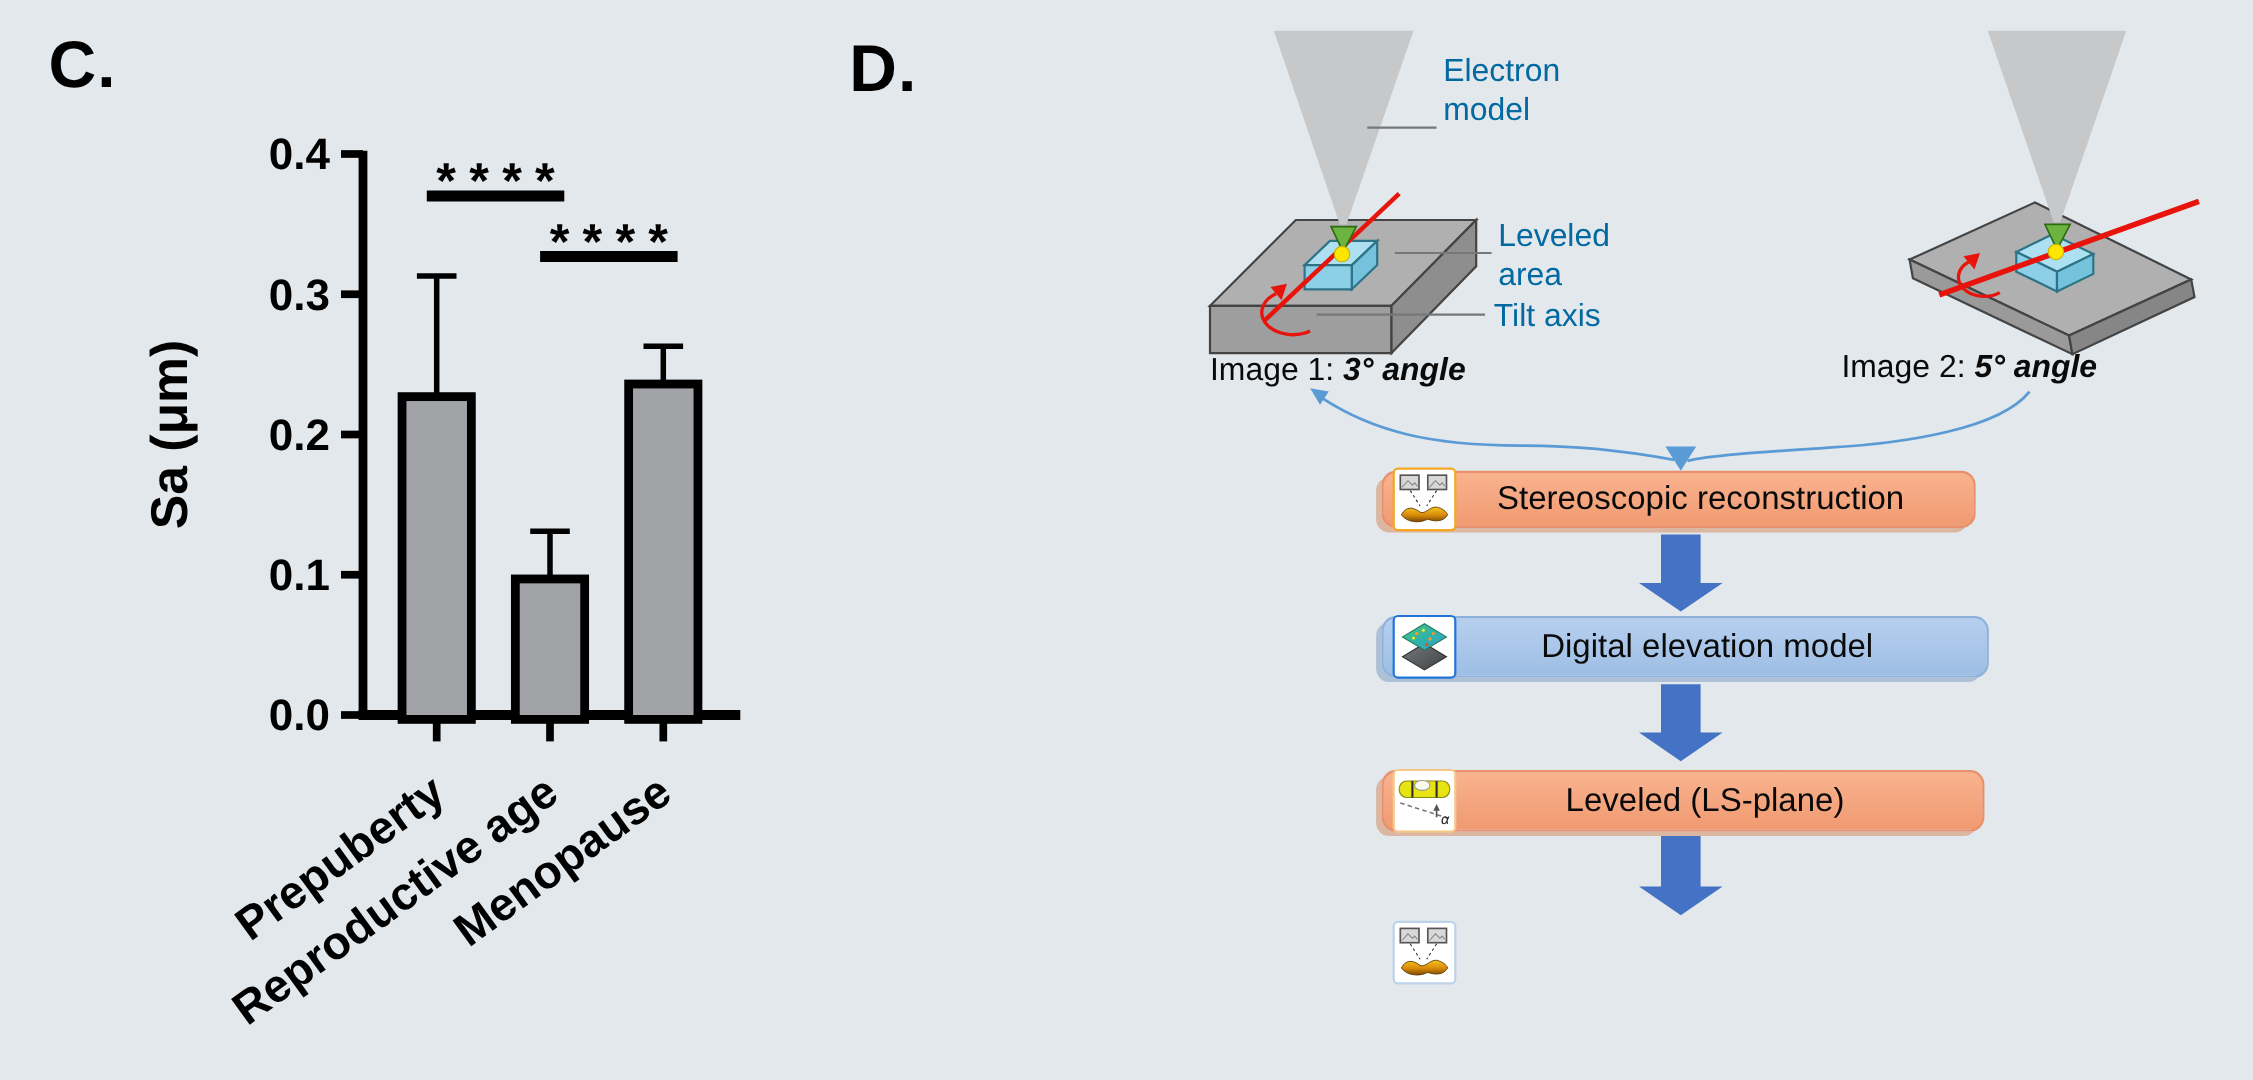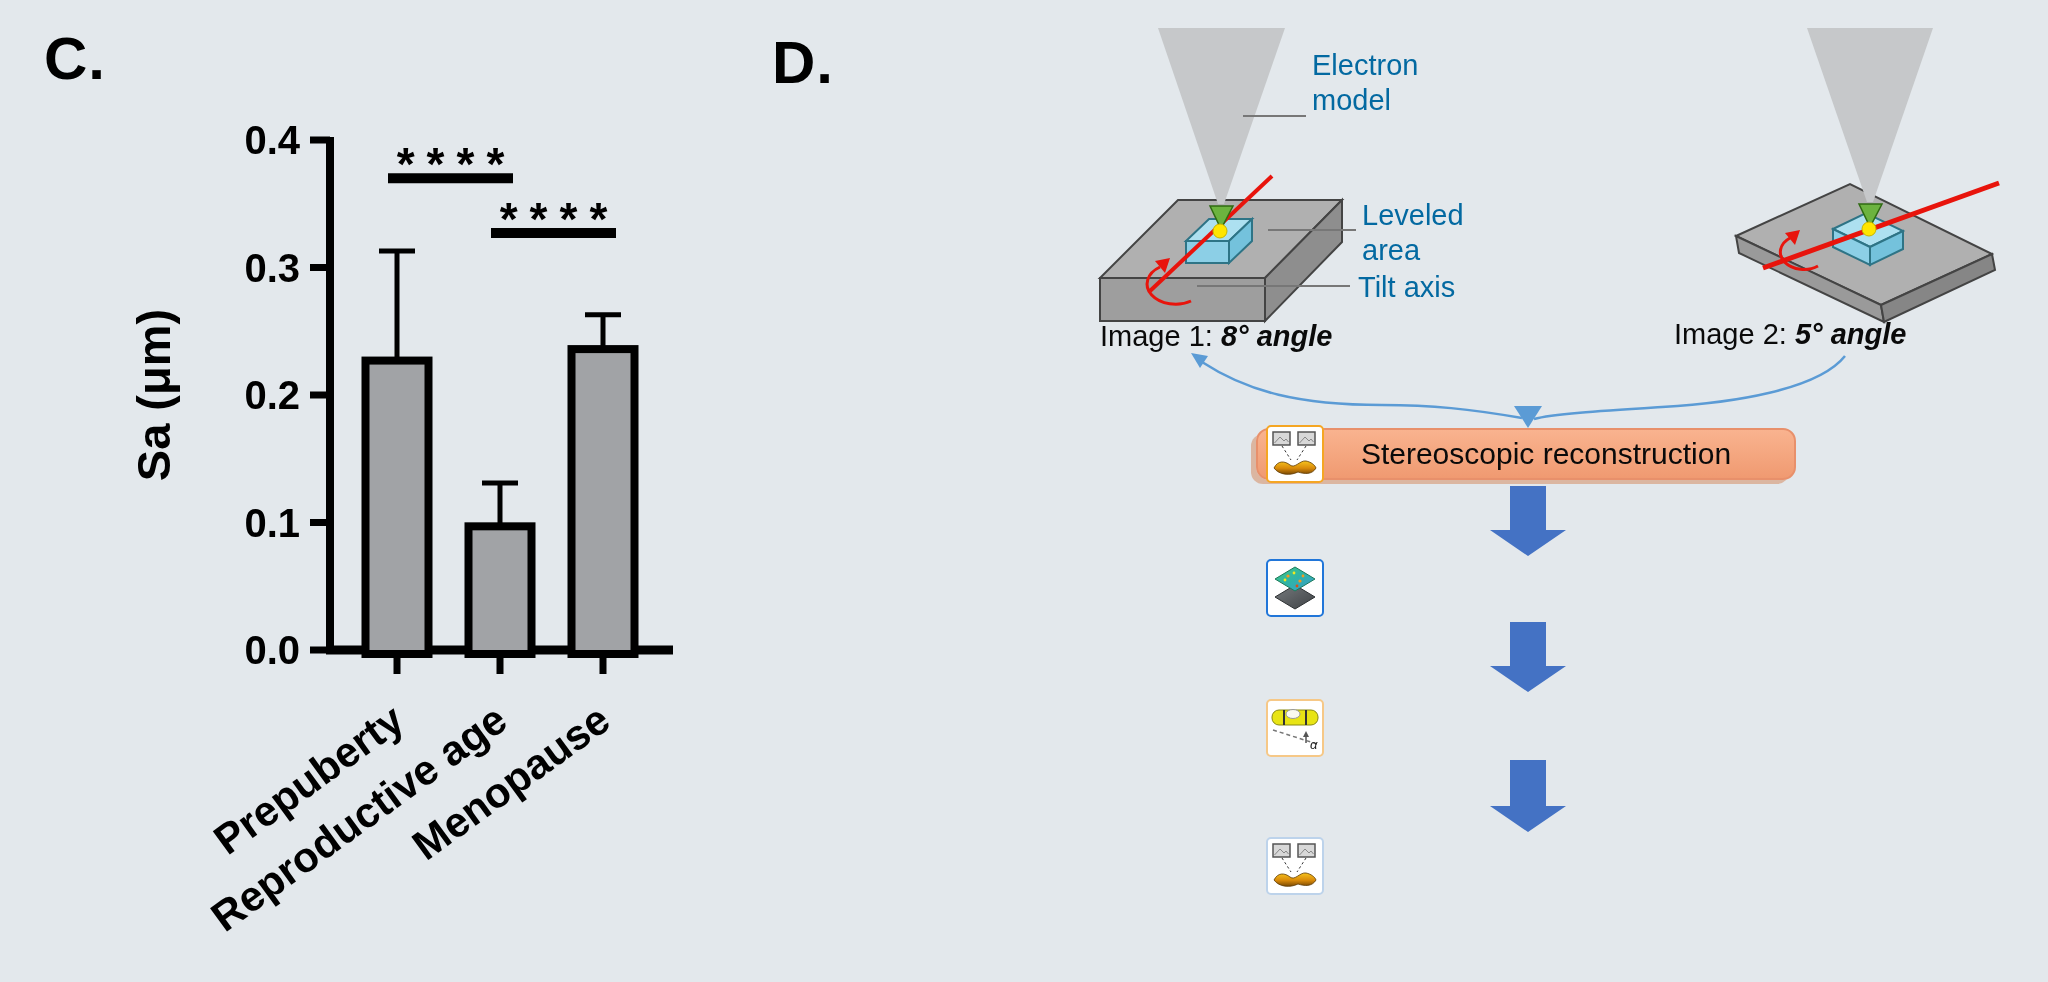--- a/index.html
+++ b/index.html
@@ -153,28 +153,34 @@
   </div>
 
   <div class="dlabel" style="left:1362px; top:198px;">
     <div>Leveled</div>
     <div>area</div>
   </div>
 
   <div class="dlabel" style="left:1358px; top:270px;">Tilt axis</div>
 
   <div class="caption" style="left:1100px; top:320px;">
-    <span>Image 1: </span><span class="angle">8° angle</span>
+    <span>Image 1: </span><span class="angle">3° angle</span>
   </div>
   <div class="caption" style="left:1663px; top:318px;margin-left:11px;">
     <span>Image 2: </span><span class="angle">5° angle</span>
   </div>
 
   <div class="flow-box orange" style="left:1256px; top:428px; width:540px; height:52px;">
     <span>Stereoscopic reconstruction</span>
+  </div>
+  <div class="flow-box blue" style="left:1256px; top:560px; width:552px; height:56px;">
+    <span>Digital elevation model</span>
+  </div>
+  <div class="flow-box orange" style="left:1256px; top:700px; width:548px; height:56px;">
+    <span>Leveled (LS-plane)</span>
   </div>
 
   <div class="flow-icon b1" style="left:1266px; top:425px;">
     <svg width="50" height="50" viewBox="0 0 50 50">
       <defs>
           <linearGradient id="goldA" x1="0" y1="0" x2="0" y2="1">
         <stop offset="0" stop-color="#F6C41E"></stop>
             <stop offset="0.55" stop-color="#D98A0A"></stop>
             <stop offset="1" stop-color="#7A4A04"></stop>
       </linearGradient>

